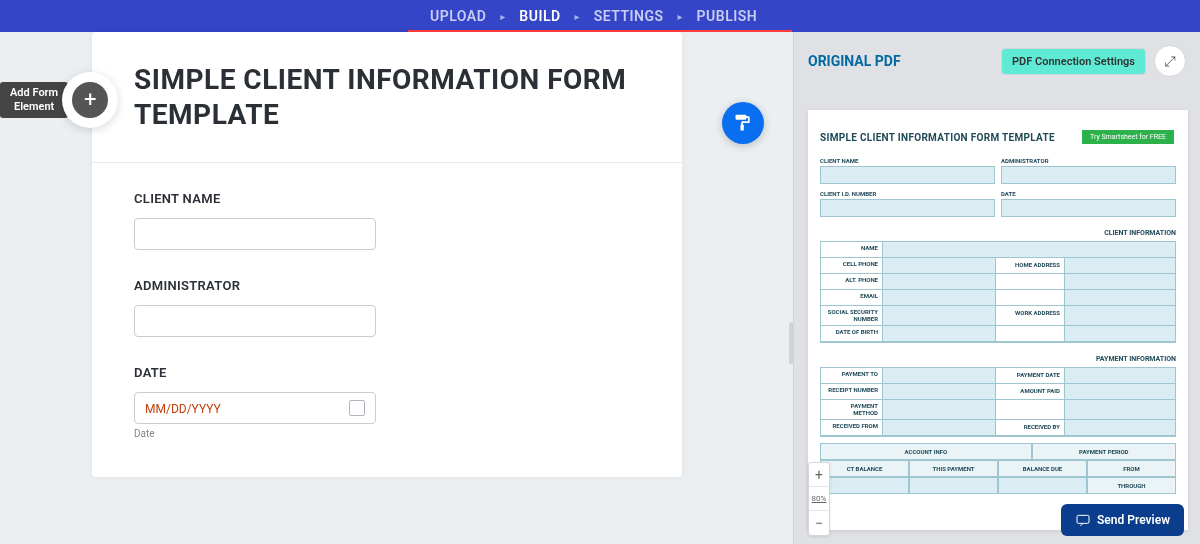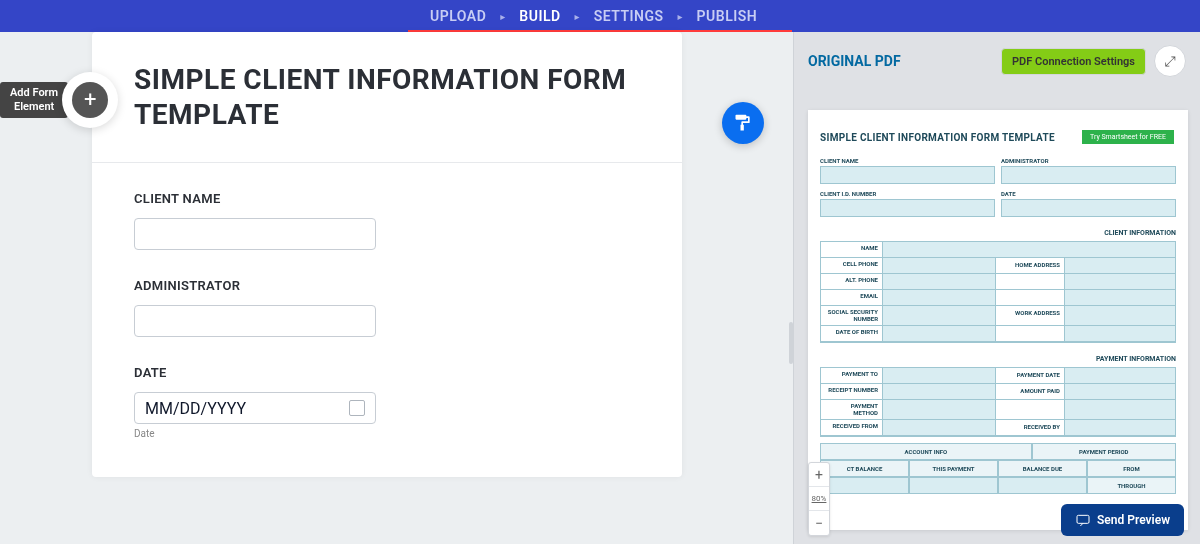--- a/index.html
+++ b/index.html
@@ -27,32 +27,32 @@
 
 .stage { position:absolute; left:0; right:0; top:32px; bottom:0; background:#eceff1; }
 .form-card { position:absolute; left:92px; top:0; width:590px; background:#fff; border-radius:4px; box-shadow:0 0 6px rgba(0,0,0,.06); }
 .form-title-wrap { padding:30px 42px; border-bottom:1px solid #e7e9ec; }
 .form-title { font-size:28px; font-weight:700; color:#2b2f36; letter-spacing:.5px; line-height:1.25; }
 .form-body { padding:28px 42px 10px; }
 .field { margin-bottom:28px; }
 .field-label { font-size:13px; font-weight:600; color:#2b2f36; letter-spacing:.3px; margin-bottom:12px; }
 .input { width:242px; height:32px; border:1px solid #c7cdd4; border-radius:4px; padding:0 10px; font-size:13px; color:#555; position:relative; }
 .input.date::after { content:""; position:absolute; right:10px; top:7px; width:14px; height:14px; border:1px solid #aeb5bd; border-radius:2px; }
-.date-placeholder { color:#0f172a; font-size:16px; line-height:32px;margin-top:28px; }
+.date-placeholder { color:#c2410c; font-size:12px; line-height:32px;margin-top:28px; }
 .date-sub { font-size:10px; color:#888; margin-top:4px; }
 
 
 .paint-fab { position:absolute; left:722px; top:70px; width:42px; height:42px; border-radius:50%; background:#0a6ef0; display:flex; align-items:center; justify-content:center; box-shadow:0 2px 8px rgba(0,0,0,.2); }
 .paint-fab svg { fill:#fff; }
 
 
 .pdf-panel { position:absolute; right:0; top:32px; bottom:0; width:407px; background:#dfe1e5; border-left:1px solid #cfd3d8; }
 .pdf-header { height:58px; display:flex; align-items:center; padding:0 14px; gap:8px; }
 .pdf-header-title { font-size:14px; font-weight:700; color:#0369a1; flex:1; }
-.pdf-settings-btn { background:#84cc16; border:1px solid #d3d6db; border-radius:4px; padding:6px 10px; font-size:11px; font-weight:600; color:#333; }
+.pdf-settings-btn { background:#5eead4; border:1px solid #d3d6db; border-radius:4px; padding:6px 10px; font-size:11px; font-weight:600; color:#333; }
 .collapse-btn { width:32px; height:32px; border-radius:50%; background:#fff; border:1px solid #d3d6db; display:flex; align-items:center; justify-content:center; font-size:14px; color:#555; }
 
 .pdf-doc { position:absolute; left:14px; top:78px; width:380px; height:420px; background:#fff; box-shadow:0 1px 4px rgba(0,0,0,.1); overflow:hidden; }
 .pdf-inner { padding:22px 12px 10px; font-size:7px; color:#1f4a5a; }
 .pdf-doc-title { font-size:10px; font-weight:700; color:#1f4a5a; letter-spacing:.3px; }
 .try-badge { position:absolute; right:14px; top:20px; background:#2db24b; color:#fff; font-size:7px; padding:3px 8px; }
 .pdf-row { display:flex; gap:6px; margin-top:6px; }
 .pdf-cell { flex:1; }
 .pdf-cell-label { font-size:6px; font-weight:700; color:#1f4a5a; margin-bottom:2px; }
 .pdf-cell-box { height:18px; background:#d9edf2; border:1px solid #9ec6d1; }

